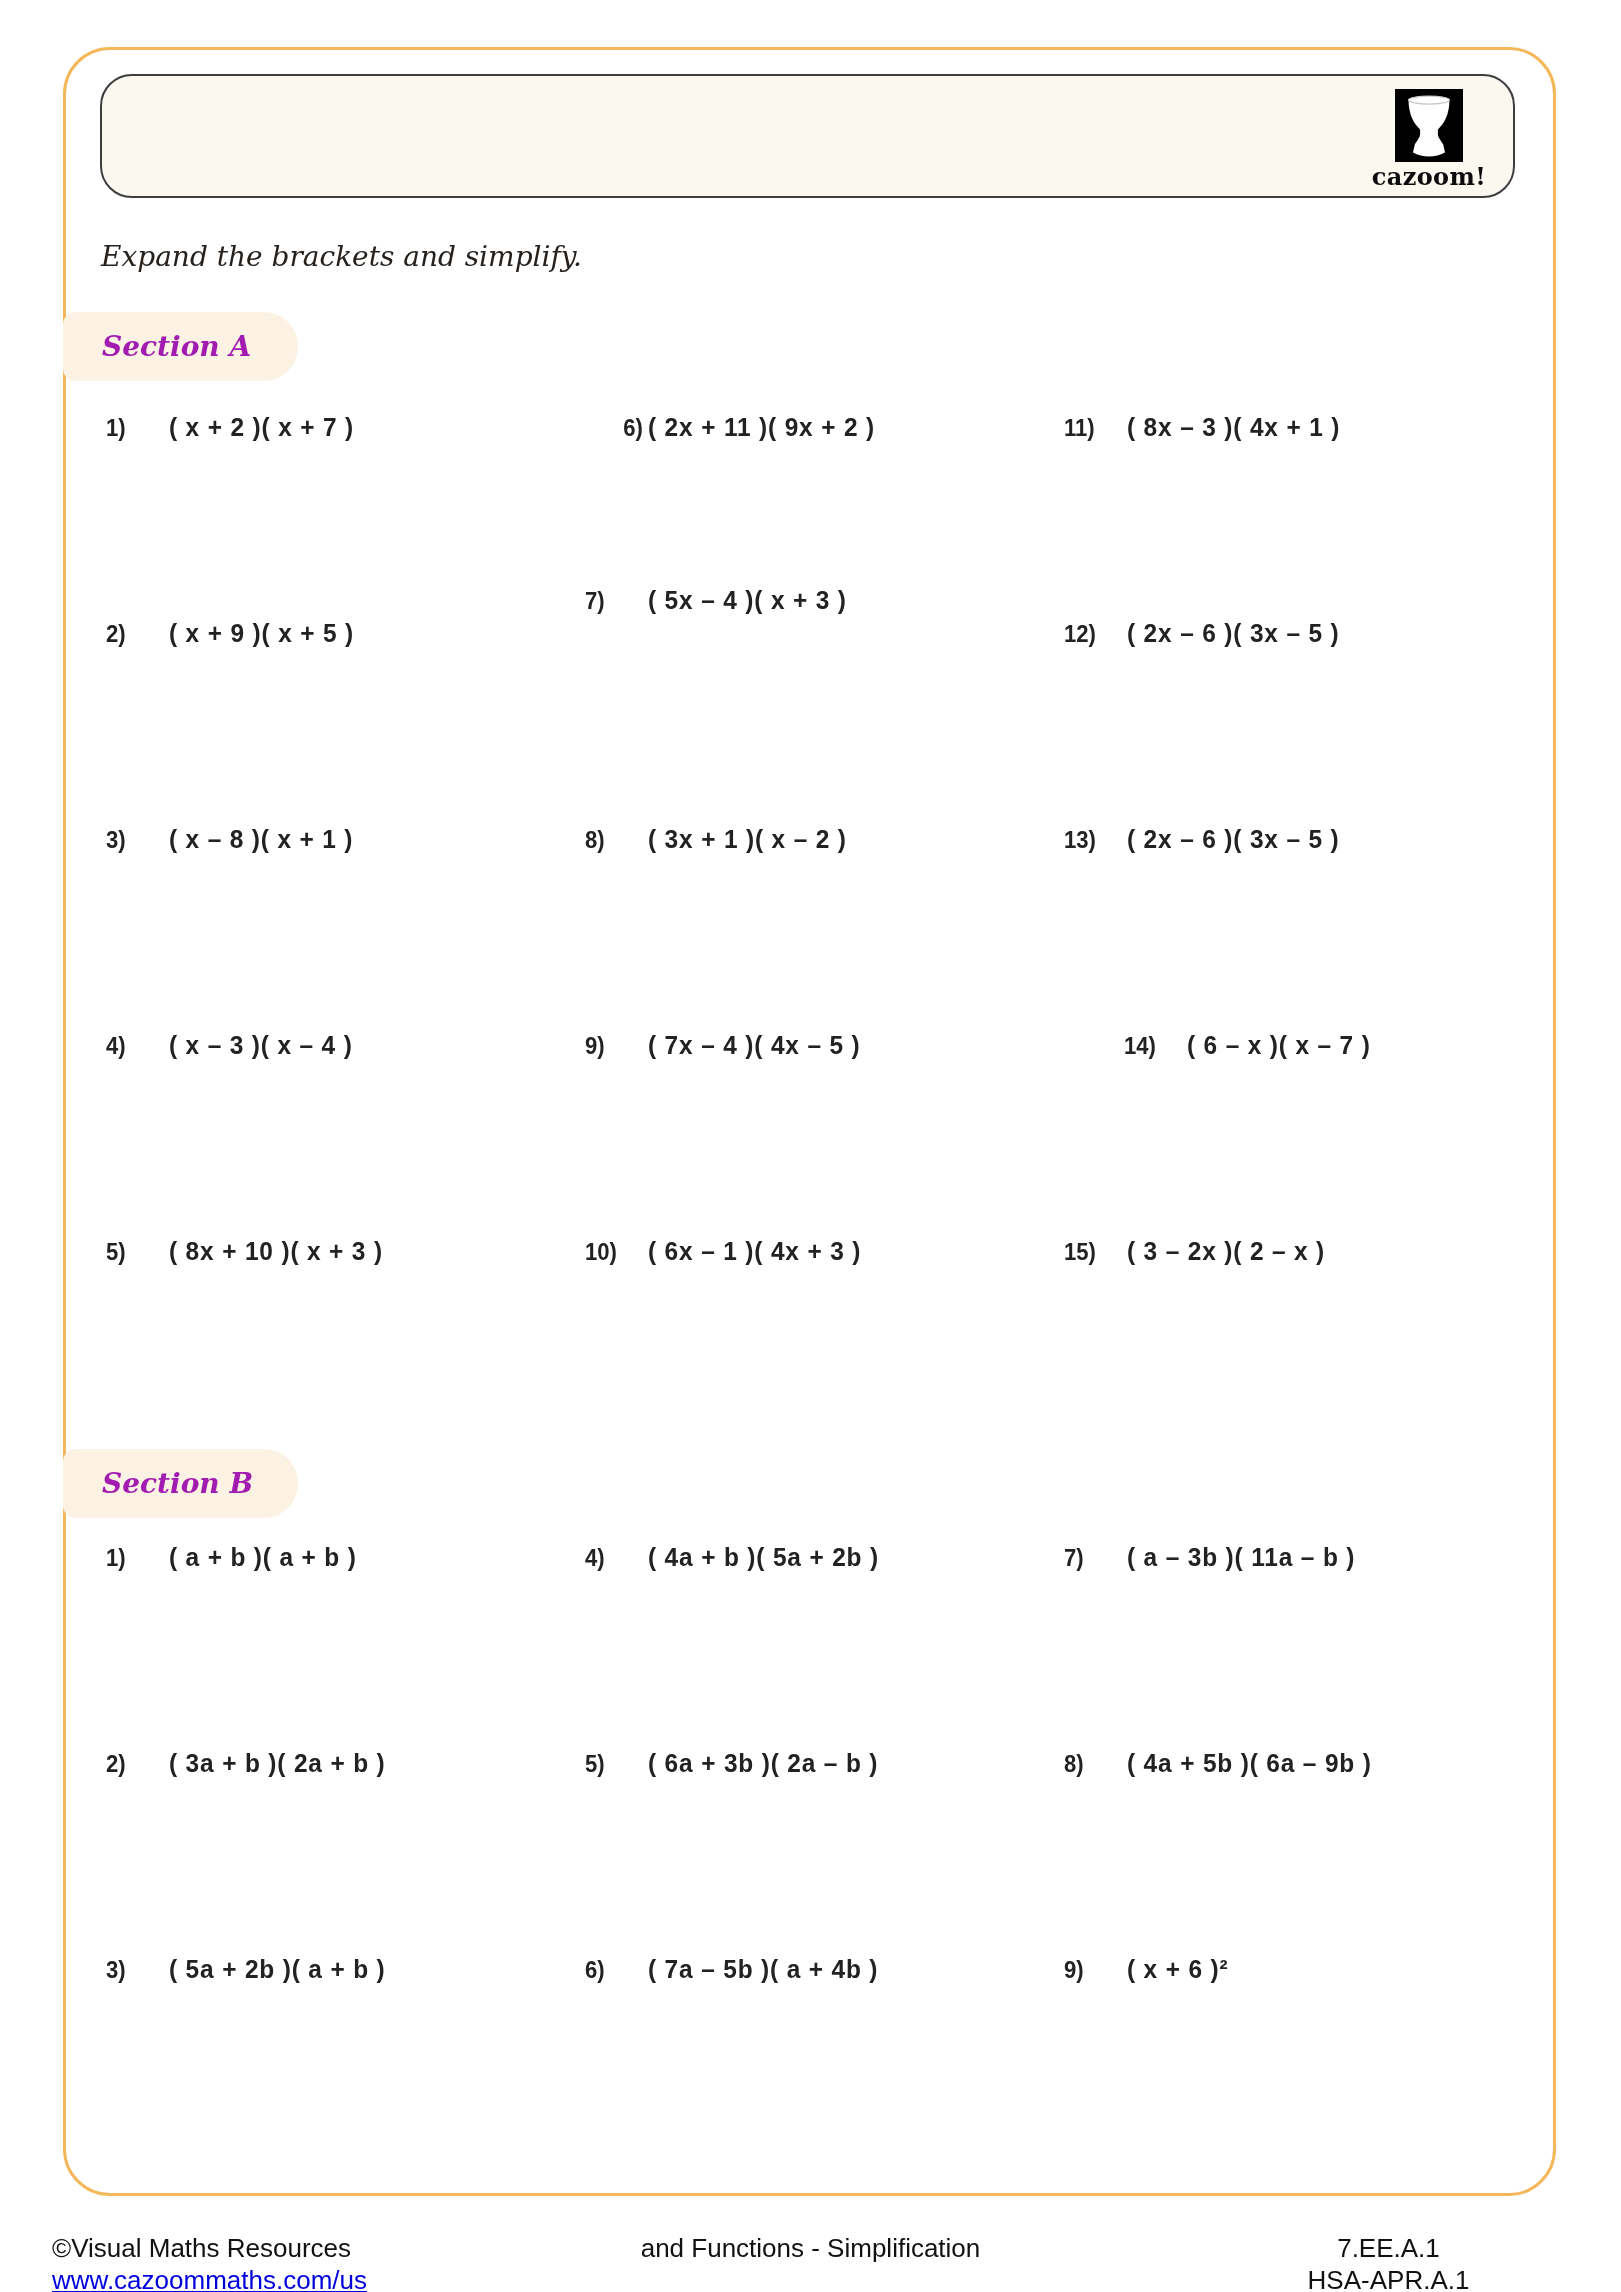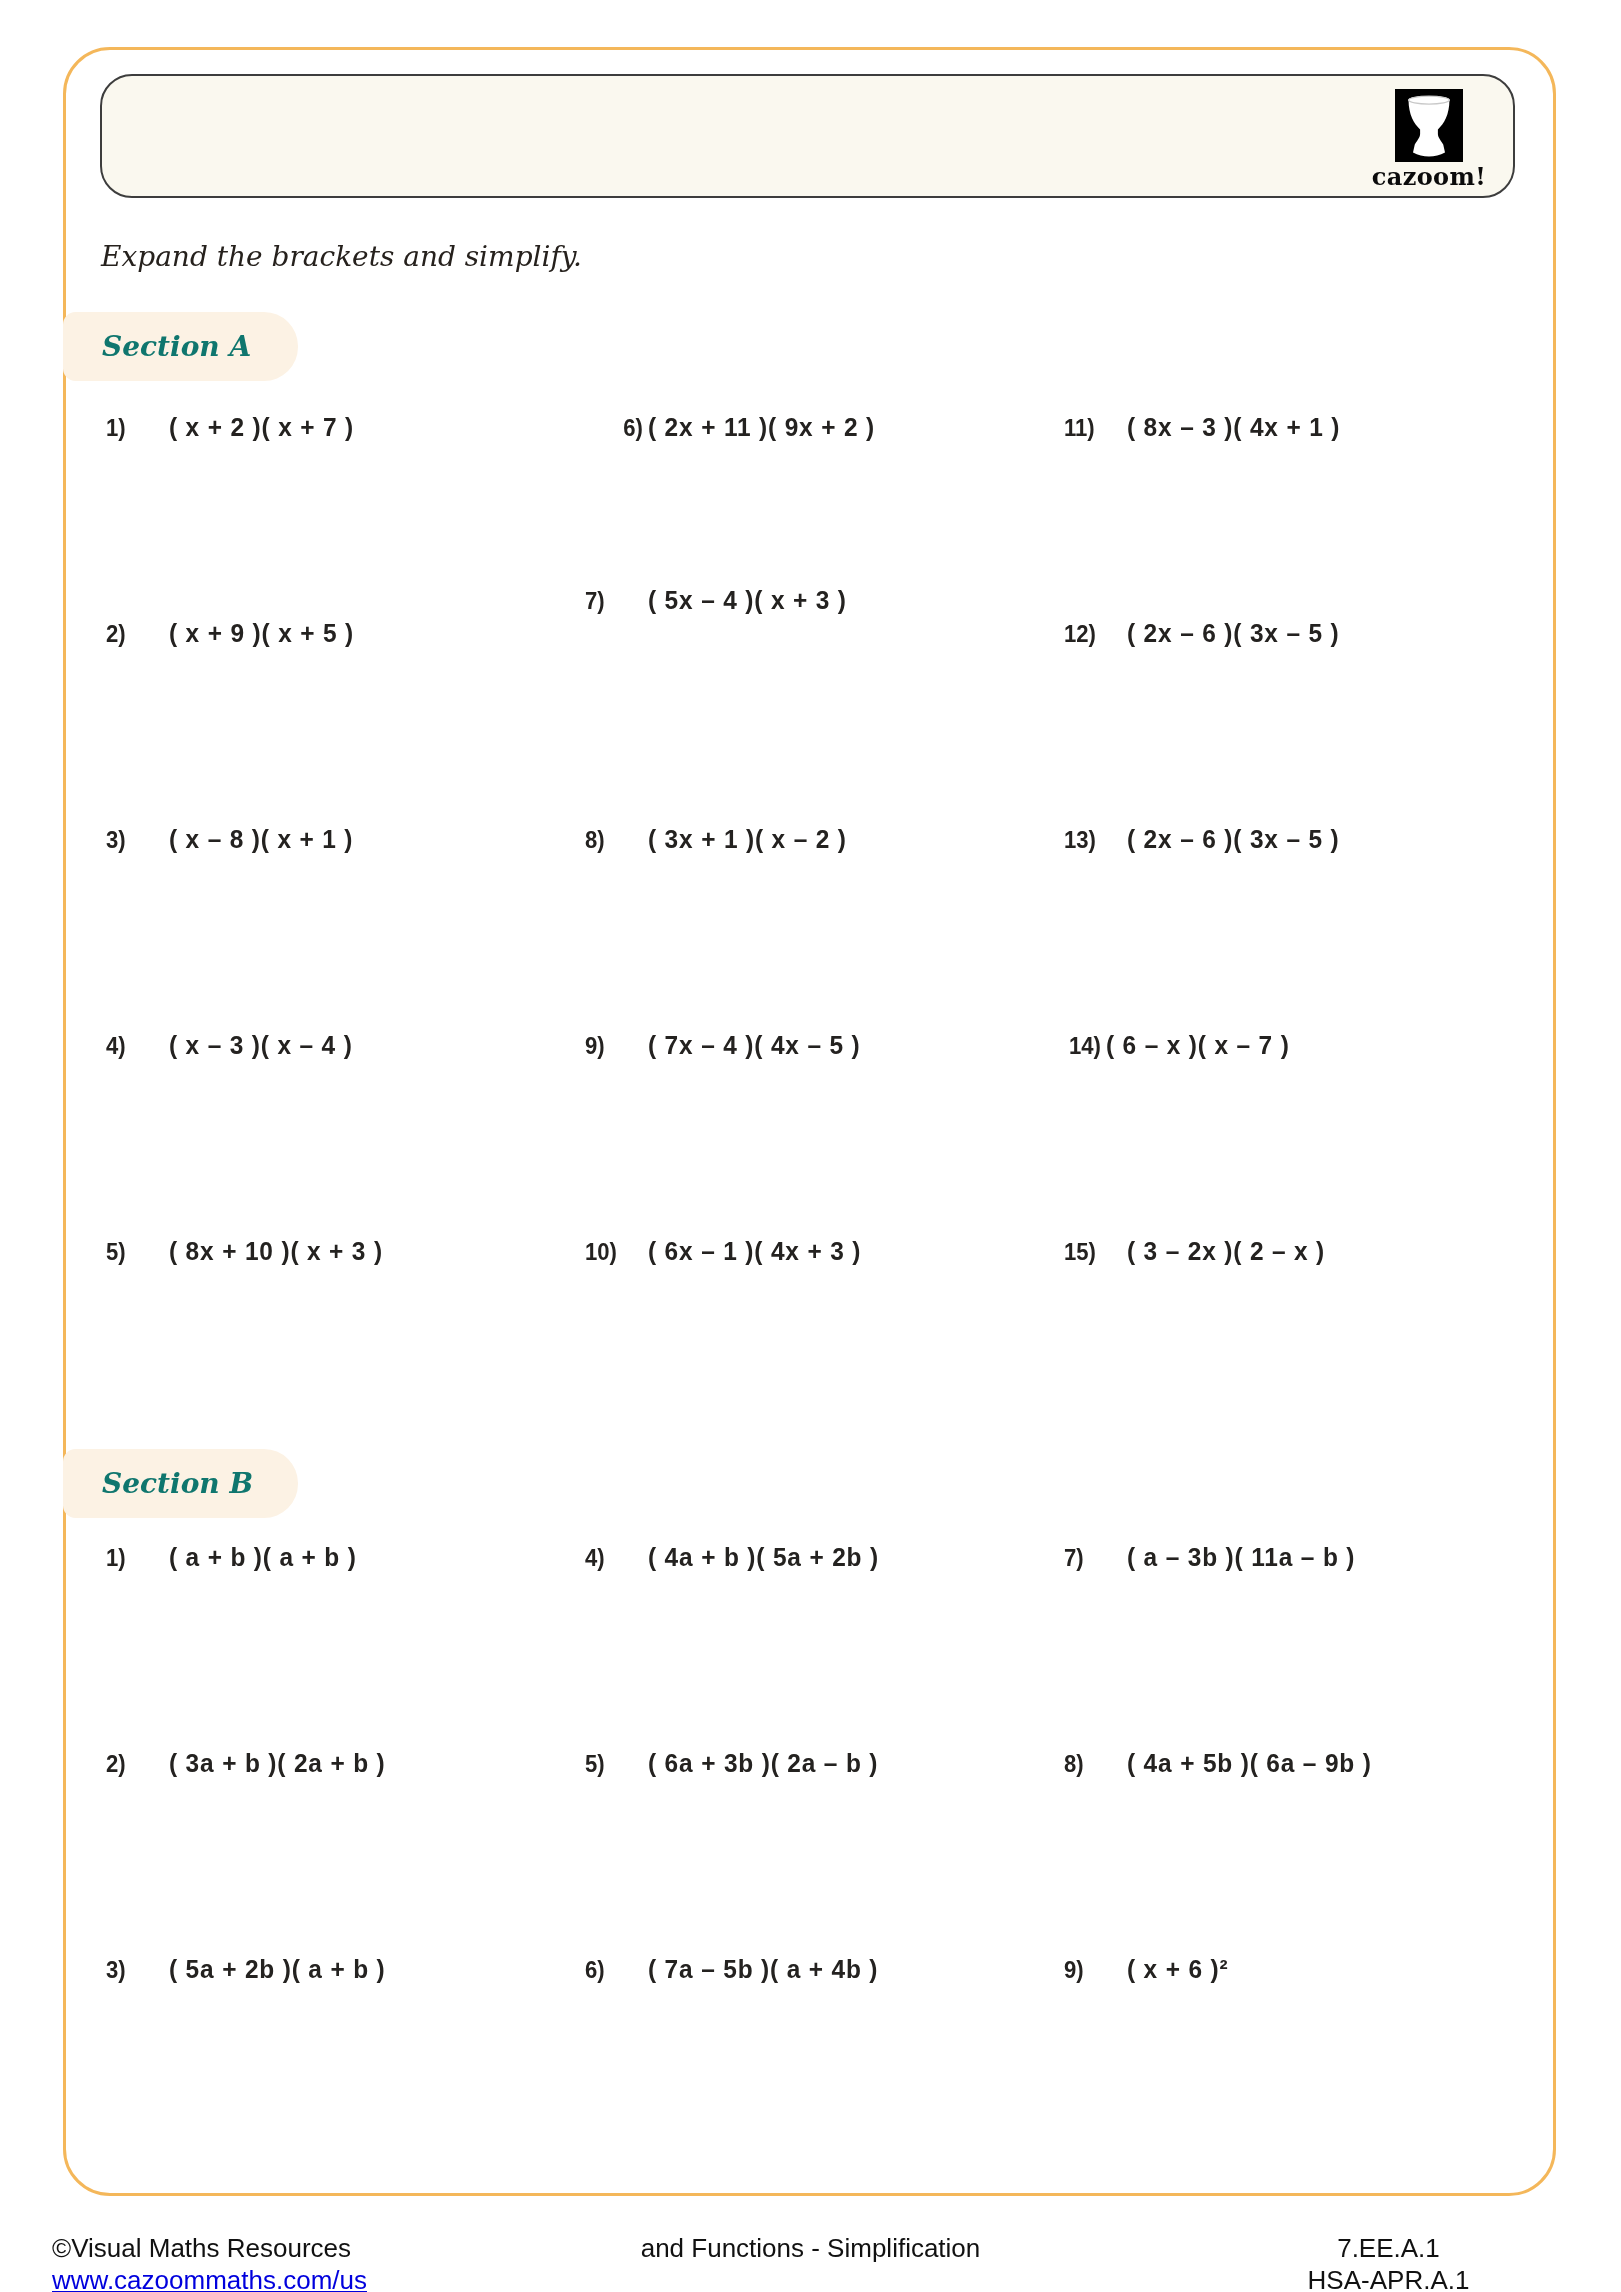--- a/index.html
+++ b/index.html
@@ -70,21 +70,21 @@
     left: 63px;
     width: 235px; height: 69px;
     background: #fcf2e4;
     border-radius: 12.5px 34px 34px 12.5px;
     display: flex; align-items: center;
     padding-left: 39px;
     font-family: "DejaVu Serif", serif;
     font-style: italic;
     font-weight: 700;
     font-size: 28px;
-    color: #0f766e;
+    color: #a21caf;
   }
   .pill-a { top: 312px; }
   .pill-b { top: 1449px; }
   .problem {
     position: absolute;
     white-space: nowrap;
     font-weight: 700;
     font-size: 26px;
     color: #242220;
   }
@@ -174,21 +174,21 @@
 </div>
 <div class="problem" style="left:1064px; top:412px;">
   <span class="num">11)</span><span class="expr">( 8x – 3 )( 4x + 1 )</span>
 </div>
 <div class="problem" style="left:1064px; top:618px;">
   <span class="num">12)</span><span class="expr">( 2x – 6 )( 3x – 5 )</span>
 </div>
 <div class="problem" style="left:1064px; top:824px;">
   <span class="num">13)</span><span class="expr">( 2x – 6 )( 3x – 5 )</span>
 </div>
-<div class="problem" style="left:1043px; top:1030px;text-align:right;">
+<div class="problem" style="left:1124px; top:1030px;">
   <span class="num">14)</span><span class="expr">( 6 – x )( x – 7 )</span>
 </div>
 <div class="problem" style="left:1064px; top:1236px;">
   <span class="num">15)</span><span class="expr">( 3 – 2x )( 2 – x )</span>
 </div>
 
 <div class="section-pill pill-b">
   <span>Section B</span>
 </div>
 

